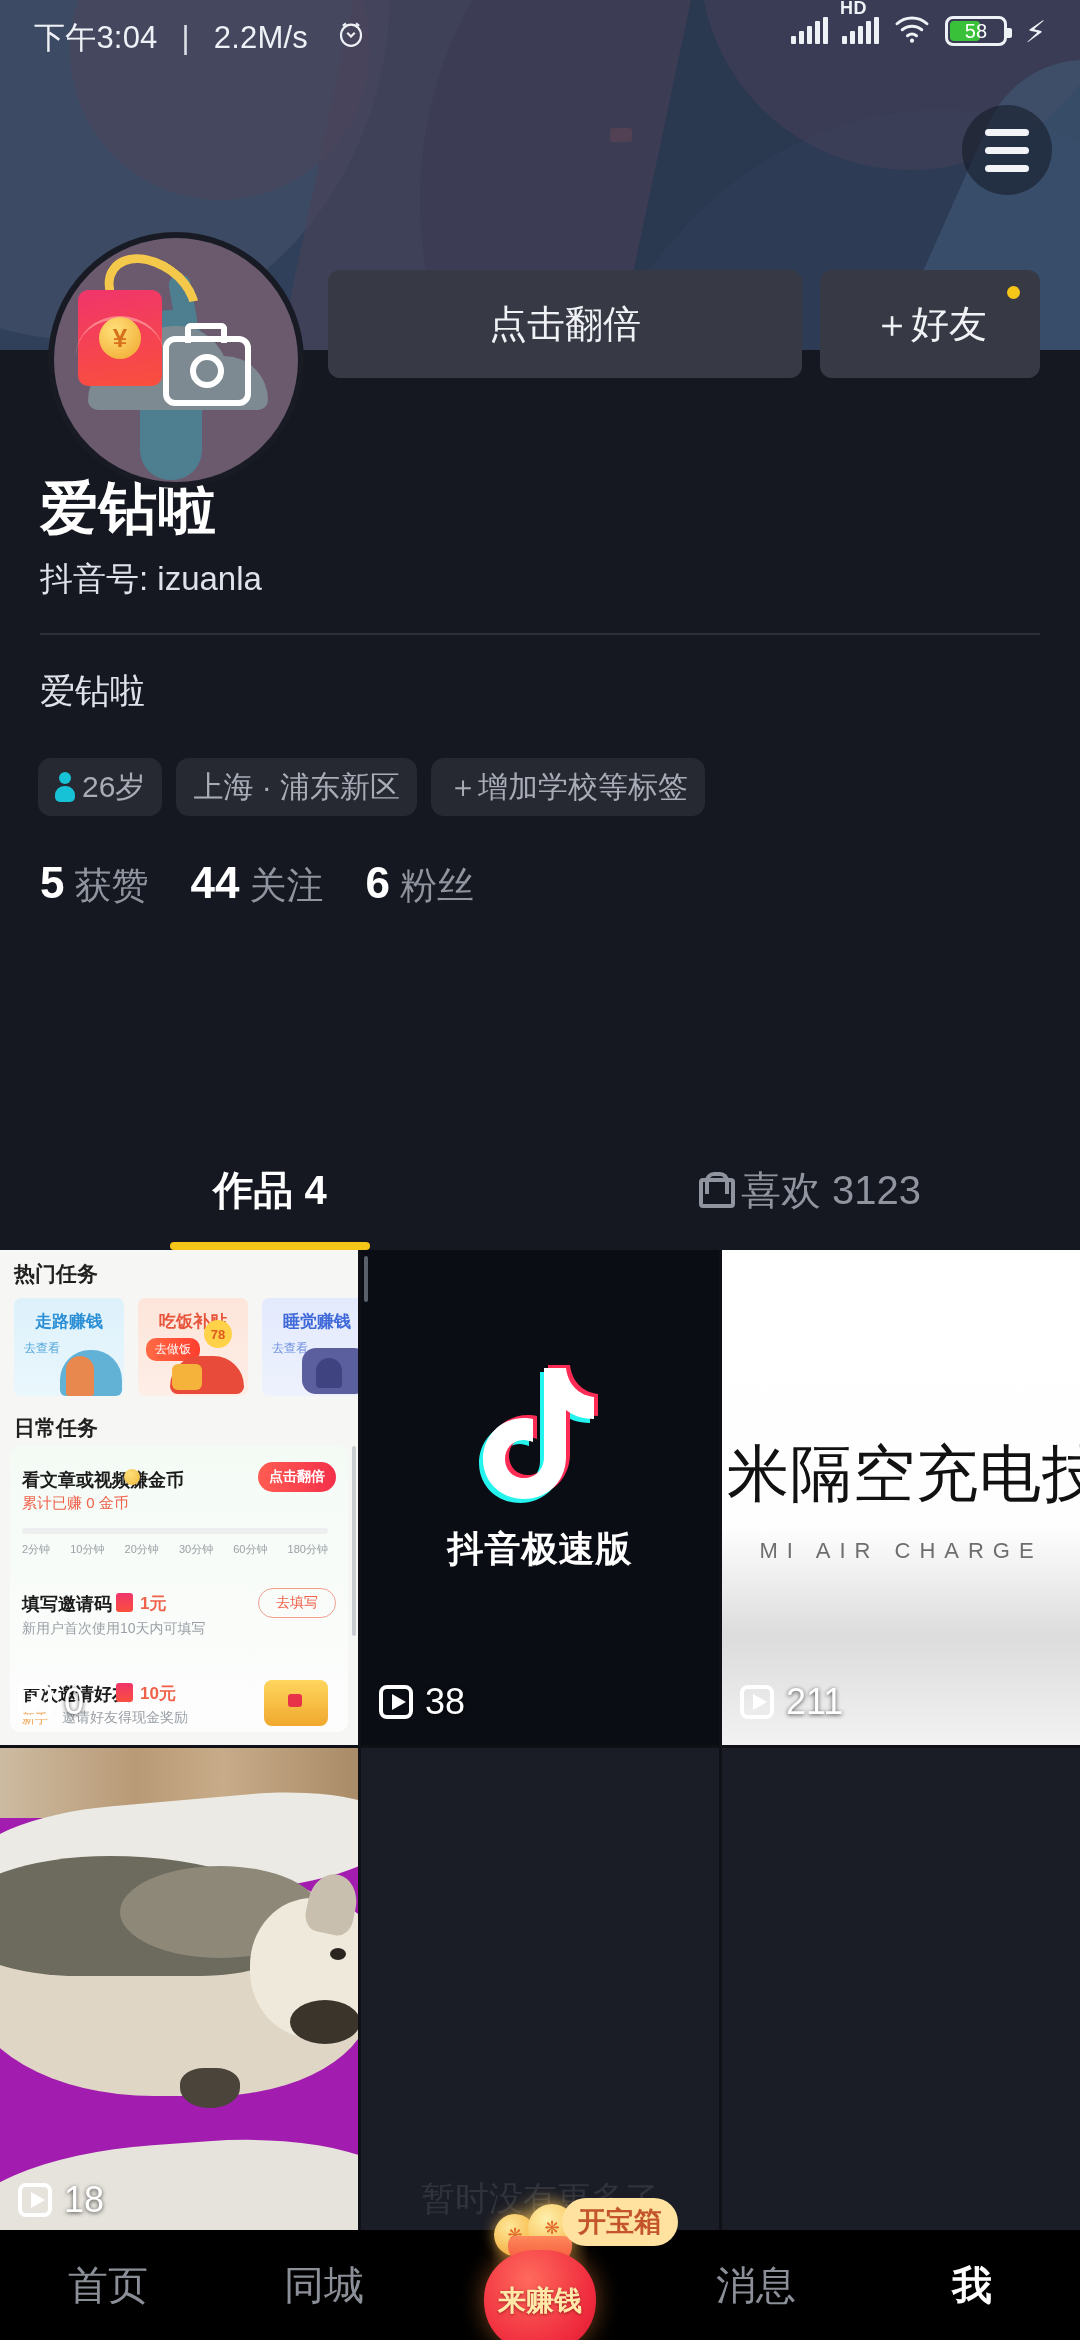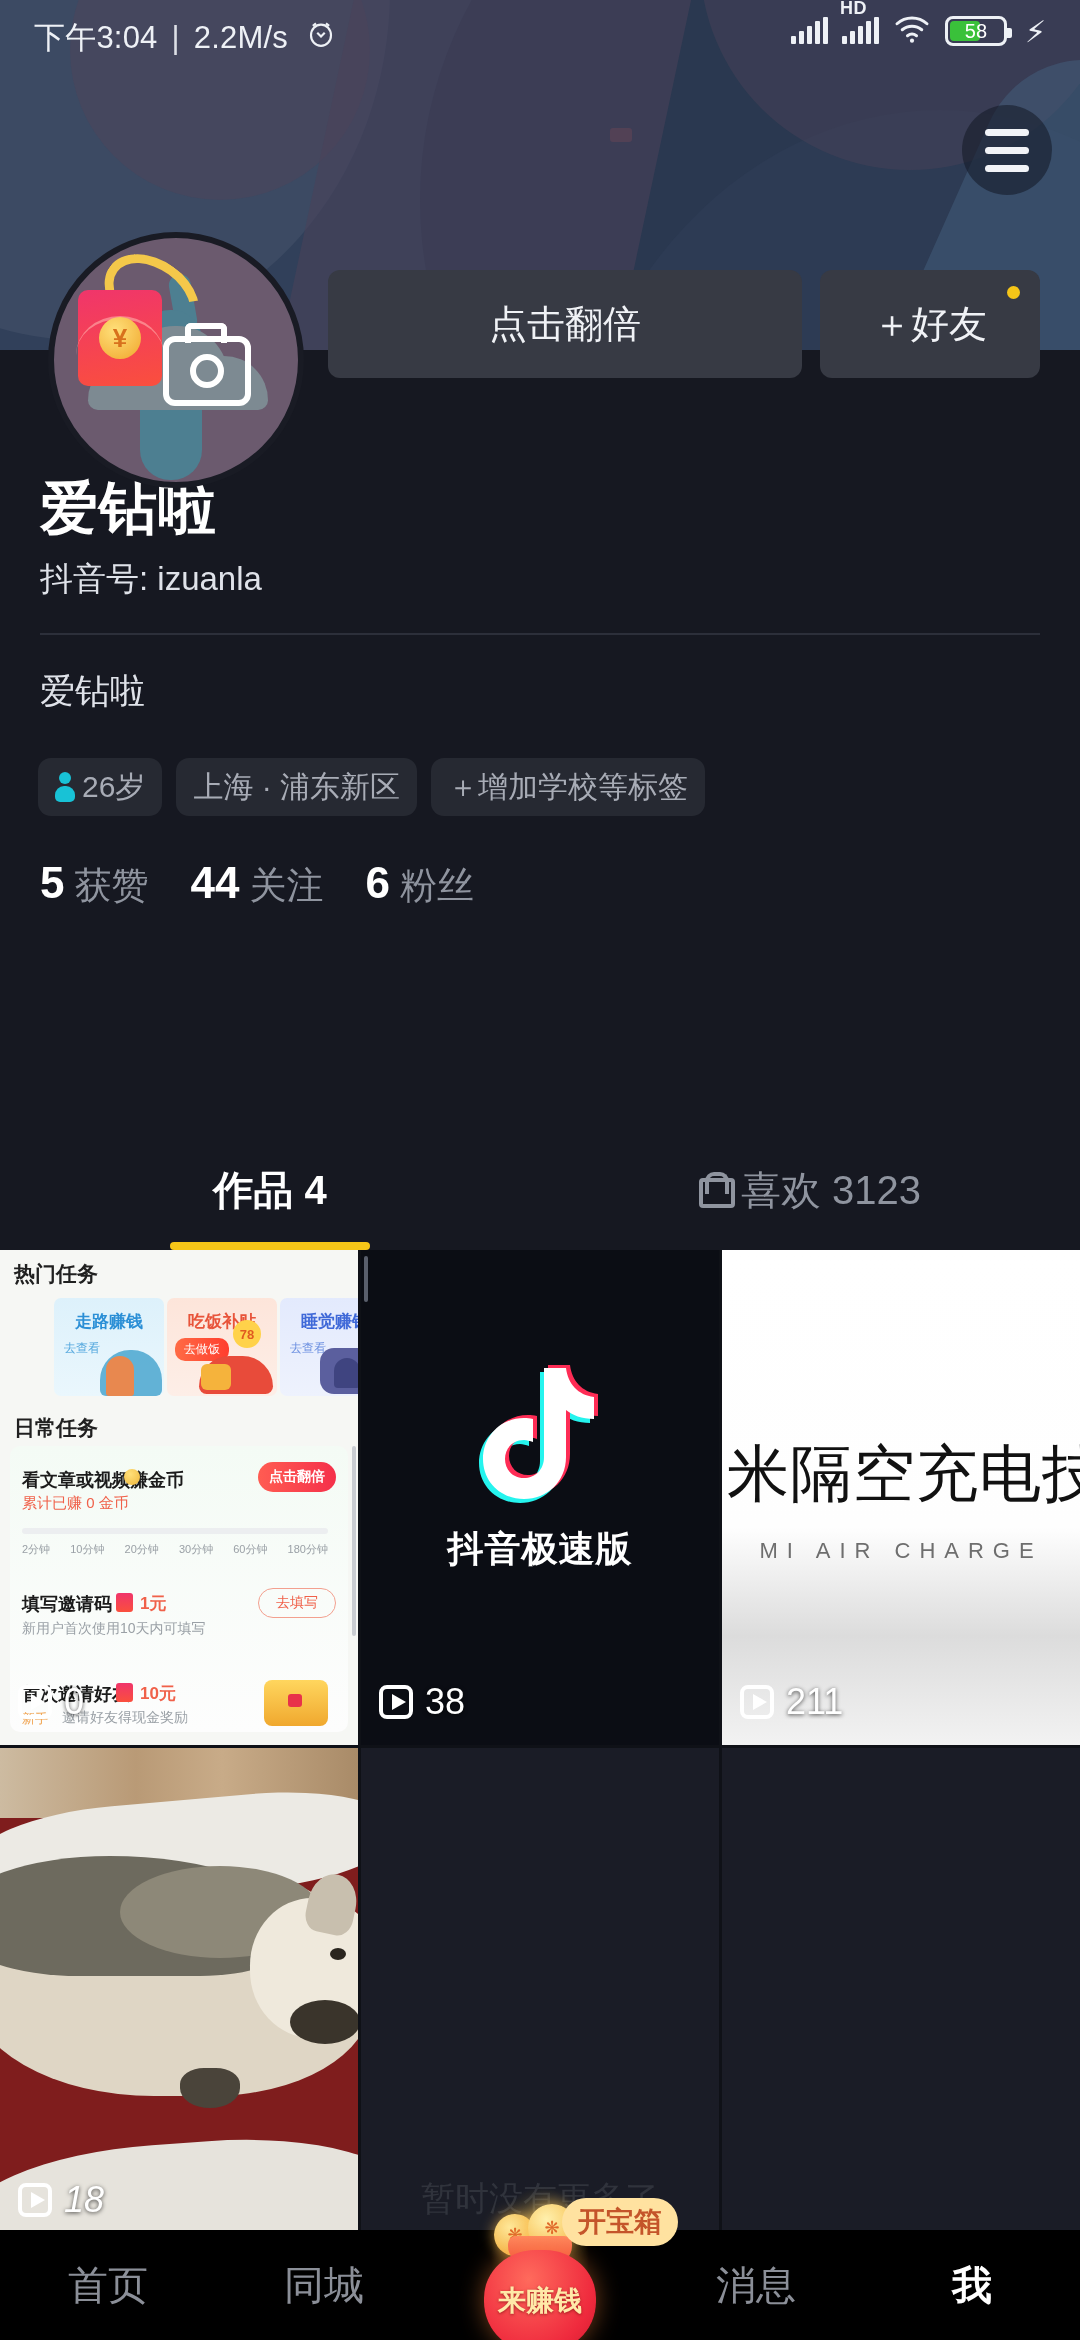--- a/index.html
+++ b/index.html
@@ -26,21 +26,21 @@
   .cs7 { width:420px; height:420px; left:700px; top:-250px; background:#4b4258; opacity:.45; }
   .cs-dot1 { width:22px; height:14px; left:610px; top:128px; background:#5b4356; border-radius:3px; opacity:.7; }
   .cs-dot2 { width:12px; height:12px; left:215px; top:255px; background:#3e5570; border-radius:2px; }
 
   
   .statusbar {
     position:absolute; top:0; left:0; width:1080px; height:62px;
     display:flex; align-items:center; justify-content:space-between;
     padding:0 34px; z-index:40; color:#eef1f6;
   }
-  .sb-left { display:flex; align-items:center; gap:6px; font-size:31px; letter-spacing:.2px; font-weight:500; white-space:nowrap;margin-top:13px; }
+  .sb-left { display:flex; align-items:center; gap:16px; font-size:31px; letter-spacing:.2px; font-weight:500; white-space:nowrap;margin-top:13px; }
   .sb-time { font-size:31px; }
   .sb-sep { margin:0 8px; opacity:.9; }
   .sb-speed { font-size:31px; }
   .sb-alarm { margin-left:12px; display:inline-block; }
   .sb-right { display:flex; align-items:center; gap:14px; }
   .bars { display:flex; align-items:flex-end; gap:3px; height:26px; }
   .bars i { display:block; width:5px; background:#eef1f6; border-radius:1px; }
   .bars i:nth-child(1){height:8px;} .bars i:nth-child(2){height:13px;}
   .bars i:nth-child(3){height:18px;} .bars i:nth-child(4){height:23px;} .bars i:nth-child(5){height:27px;}
   .hdwrap { position:relative; display:flex; align-items:flex-end; }
@@ -135,21 +135,21 @@
   
   .grid { position:absolute; top:1250px; left:0; width:1080px; height:990px; display:grid; grid-template-columns:repeat(3,358px); grid-template-rows:495px 495px; gap:3px 3px; background:#0f1117; }
   .cell { position:relative; overflow:hidden; background:#1a1c26; }
   .play-badge { position:absolute; left:18px; bottom:22px; display:flex; align-items:center; gap:12px; color:#fff; font-size:36px; text-shadow:0 1px 4px rgba(0,0,0,.7); z-index:6; }
   .play-ring { width:34px; height:34px; border:4px solid #fff; border-radius:8px; position:relative; }
   .play-ring::after { content:""; position:absolute; left:9px; top:5px; border-left:14px solid #fff; border-top:8px solid transparent; border-bottom:8px solid transparent; }
 
   
   .c1 { background:#f6f7f4; }
   .c1-title { position:absolute; left:14px; top:10px; font-size:21px; font-weight:bold; color:#202020; }
-  .c1-cards { position:absolute; left:14px; top:48px; display:flex; gap:3px;margin-left:40px; }
+  .c1-cards { position:absolute; left:14px; top:48px; display:flex; gap:14px; }
   .c1-card { width:110px; height:98px; border-radius:7px; position:relative; overflow:hidden; }
   .c1-card.a { background:linear-gradient(180deg,#ddf1fb,#eaf7fd); }
   .c1-card.b { background:linear-gradient(180deg,#fde5da,#fdeee7); }
   .c1-card.c { background:linear-gradient(180deg,#e3eafd,#eef2fd); }
   .c1-ct { position:absolute; left:0; right:0; top:12px; text-align:center; font-size:17px; font-weight:bold; }
   .c1-card.a .c1-ct { color:#2b8fd6; } .c1-card.b .c1-ct { color:#e8543a; } .c1-card.c .c1-ct { color:#3f69d8; }
   .c1-cs { position:absolute; left:10px; top:42px; font-size:12px; }
   .c1-card.a .c1-cs { color:#53a7dd; } .c1-card.c .c1-cs { color:#6b8fe0; }
   .c1-pill { position:absolute; left:8px; top:40px; background:linear-gradient(90deg,#ff6b45,#ff3d2e); color:#fff; font-size:12px; padding:3px 9px; border-radius:10px; }
   .c1-blobA { position:absolute; right:2px; bottom:0; width:62px; height:46px; background:#4aa6cf; border-radius:30px 30px 6px 6px; opacity:.85; }
@@ -187,21 +187,21 @@
   .dy-note { position:absolute; inset:0; }
   .c2-label { margin-top:14px; color:#fff; font-size:36px; font-weight:bold; letter-spacing:1px; }
   .c2-scrollbar { position:absolute; left:3px; top:6px; width:4px; height:46px; background:#5a5f6c; border-radius:2px; }
 
   
   .c3 { background:linear-gradient(180deg,#ffffff 0%,#fefefe 56%,#dcdcdc 78%,#f2f2f2 100%); display:flex; flex-direction:column; align-items:center; justify-content:center; }
   .c3-big { font-size:62px; color:#111; font-weight:500; white-space:nowrap; margin-left:30px; letter-spacing:1px; }
   .c3-sub { margin-top:22px; font-size:22px; color:#6e6e6e; letter-spacing:9px; white-space:nowrap; }
 
   
-  .c4 { background:#7f1d1d;font-style:italic; }
+  .c4 { background:#a21caf; }
   .dog-tile2 { position:absolute; left:0; top:0; width:358px; height:70px; background:linear-gradient(90deg,#cdbba1,#b99a76 38%,#c8ab88 62%,#a98b68); }
   .dog-tub-top { position:absolute; left:-30px; top:52px; width:430px; height:95px; background:#eceae4; border-radius:50%/70px; transform:rotate(-5deg); }
   .dog-tub-bot { position:absolute; left:-40px; bottom:-40px; width:450px; height:140px; background:#e6e3dc; border-radius:50%/80px; transform:rotate(-4deg); }
   .dog-body { position:absolute; left:-30px; top:118px; width:400px; height:230px; background:#dfd6c5; border-radius:48% 44% 40% 46%; }
   .dog-dark { position:absolute; left:-40px; top:108px; width:330px; height:120px; background:#6d6a5e; border-radius:50% 60% 30% 40%; }
   .dog-dark2 { position:absolute; left:120px; top:118px; width:200px; height:92px; background:#8d8878; border-radius:50%; }
   .dog-head { position:absolute; left:250px; top:150px; width:130px; height:140px; background:#efe9dc; border-radius:48%; }
   .dog-ear { position:absolute; left:308px; top:126px; width:48px; height:60px; background:#c8bfae; border-radius:50% 50% 30% 30%; transform:rotate(12deg); }
   .dog-snout { position:absolute; left:290px; top:252px; width:70px; height:44px; background:#3a342b; border-radius:50%; }
   .dog-eye { position:absolute; left:330px; top:200px; width:16px; height:12px; background:#2a251e; border-radius:50%; }

